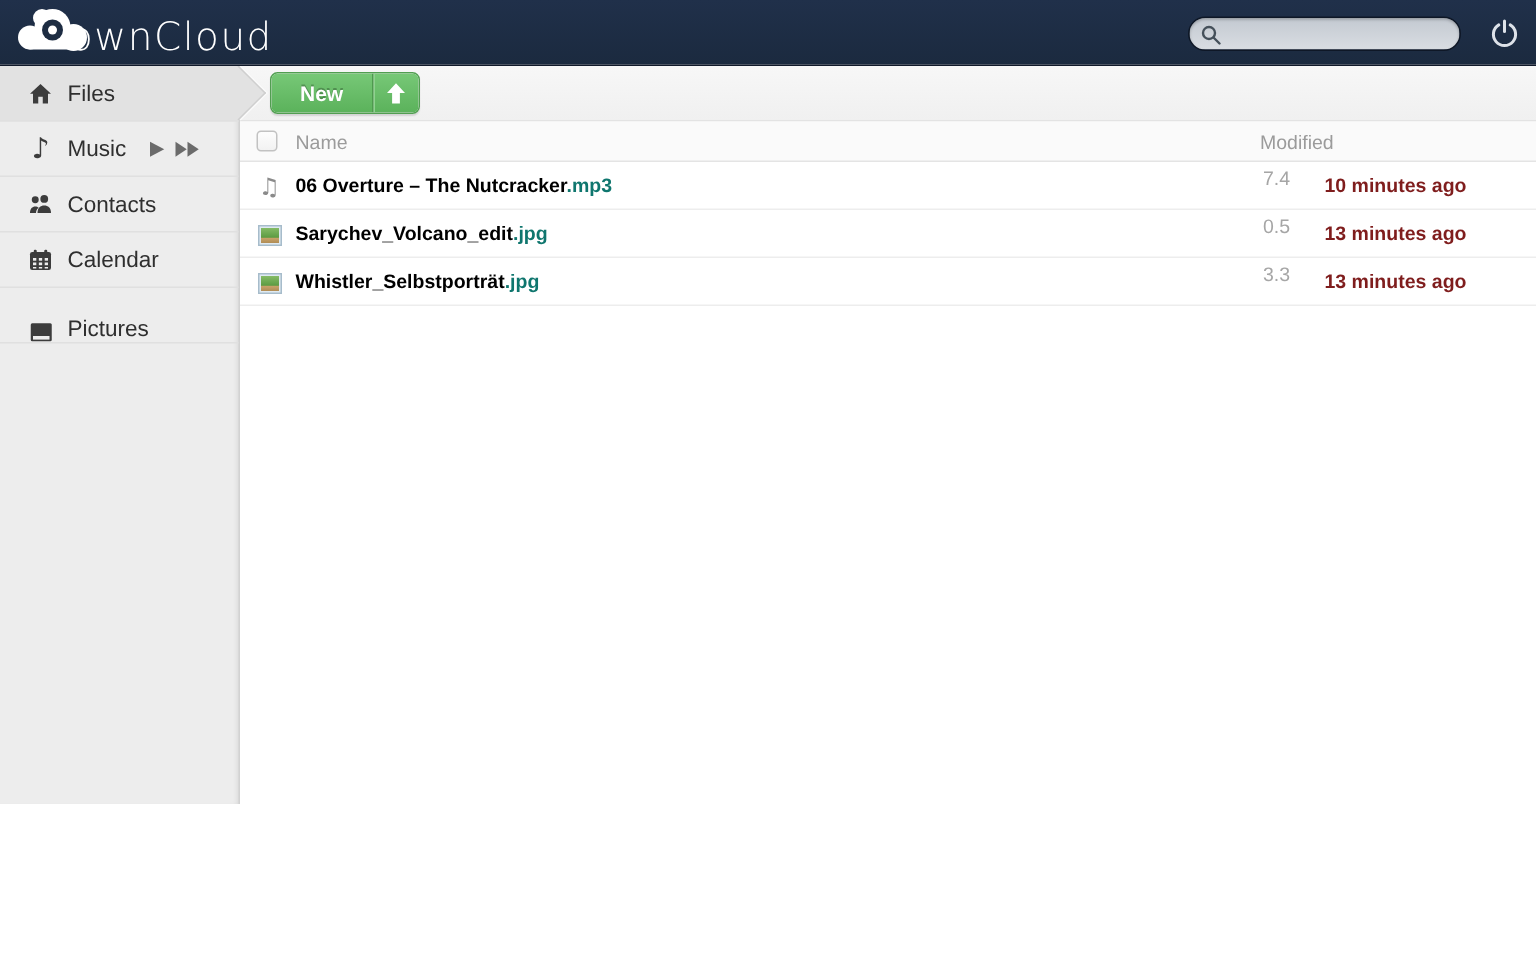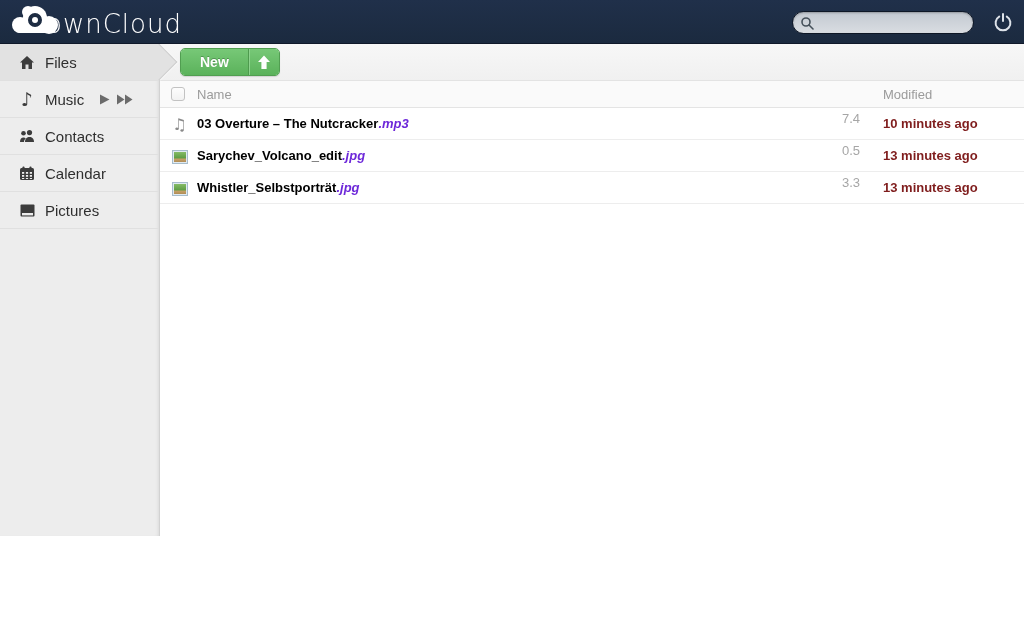--- a/index.html
+++ b/index.html
@@ -56,31 +56,31 @@
     width:31px; display:flex; align-items:center; justify-content:center; cursor:pointer; }
 
   
   .table-header { position:absolute; top:37px; left:0; width:864px; height:27px;
     background:#fafafa; border-bottom:1px solid #e4e4e4; }
   .th-checkbox { position:absolute; left:11px; top:6px; width:14px; height:14px;
     border:1px solid #c2c2c2; border-radius:3px;
     background:linear-gradient(#fdfdfd,#f2f2f2); cursor:pointer; }
   .th-name { position:absolute; left:37px; top:6px; color:#9b9b9b; font-size:13px; }
   .th-size { position:absolute; right:164px; top:6px; color:#9b9b9b; font-size:13px;margin-top:36px; }
-  .th-modified { position:absolute; left:723px; top:6px; color:#9b9b9b; font-size:13px; }
+  .th-modified { position:absolute; left:680px; top:6px; color:#9b9b9b; font-size:13px; }
 
   .file-row { position:relative; height:32px; border-bottom:1px solid #ededed;
     background:#fff; cursor:pointer; }
   .row-icon { position:absolute; left:11px; top:8px; width:17px; height:17px;
     display:flex; align-items:center; justify-content:center; }
   .glyph-icon { color:#8a8a8a; font-size:16px; line-height:1;
     font-family:"DejaVu Sans", sans-serif; }
   .file-name { position:absolute; left:37px; top:8px; font-size:13px;
     font-weight:600; color:#000; white-space:nowrap; }
-  .file-ext { color:#6d28d9;font-style:italic; }
+  .file-ext { color:#0f766e; }
   .file-size { position:absolute; right:164px; top:3px; font-size:13px;
     color:#a6a6a6; }
   .file-modified { position:absolute; left:723px; top:8px; font-size:13px;
     font-weight:600; color:#7f1d1d; }
 
   .img-thumb { width:16px; height:14px; border:1px solid #a7bccb;
     background:#dfeaf2; padding:1px; }
   .img-thumb .inner { width:100%; height:100%;
     background:linear-gradient(#85bb66 0%, #5d9c43 62%, #c7a269 68%, #b08c55 100%); }
 
@@ -183,21 +183,21 @@
             <rect x="10.8" y="9" width="2.2" height="1.8"></rect>
           <rect x="3" y="12" width="2.2" height="1"></rect>
             <rect x="6.9" y="12" width="2.2" height="1"></rect>
             <rect x="10.8" y="12" width="2.2" height="1"></rect>
         </g>
       </svg>
     </span>
     <span>Calendar</span>
   </div>
 
-  <div class="nav-item" style="border-bottom:1px solid #e0e0e0;">
+  <div class="nav-item" style="border-bottom:1px solid #e0e0e0;align-items:flex-end;">
     <span class="nav-icon">
       <svg width="15" height="13" viewBox="0 0 15 13">
         <rect x="0.5" y="0.5" width="14" height="12" rx="1" fill="#3c3c3c"></rect>
         <rect x="2" y="9" width="11" height="2.4" fill="#ededed"></rect>
       </svg>
     </span>
     <span>Pictures</span>
   </div>
 </div>
 
@@ -220,21 +220,21 @@
     <span class="th-size">Size</span>
     <span class="th-modified">Modified</span>
   </div>
 
   <div class="rows-area">
 
     <div class="file-row">
       <span class="row-icon">
         <span class="glyph-icon">♫</span>
       </span>
-      <span class="file-name"><span>03 Overture – The Nutcracker</span><span class="file-ext">.mp3</span></span>
+      <span class="file-name"><span>06 Overture – The Nutcracker</span><span class="file-ext">.mp3</span></span>
       <span class="file-size">7.4</span>
       <span class="file-modified">10 minutes ago</span>
     </div>
 
 
     <div class="file-row">
       <span class="row-icon">
         <span class="img-thumb">
             <span class="inner" style="display:block;"></span>
           </span>

